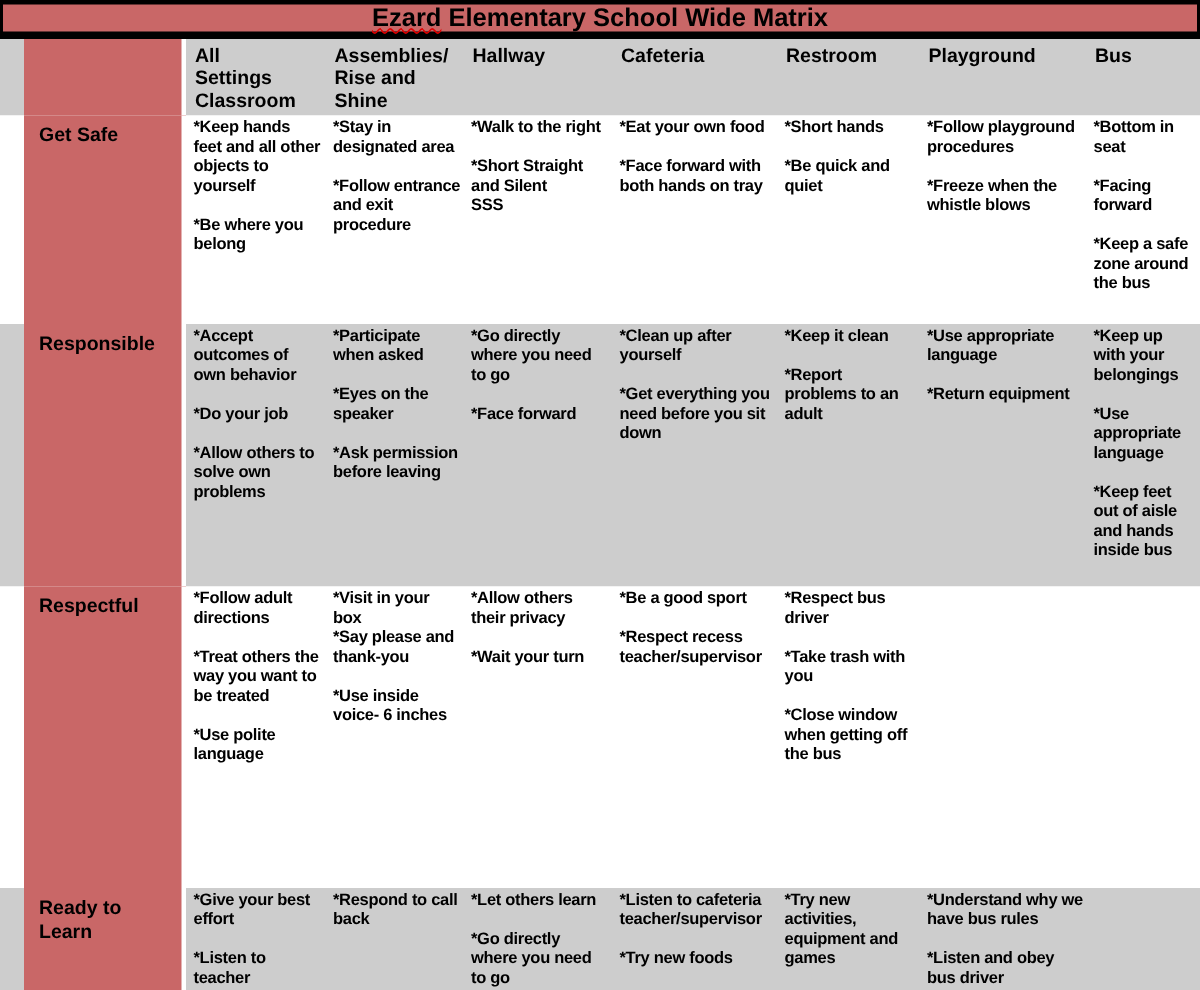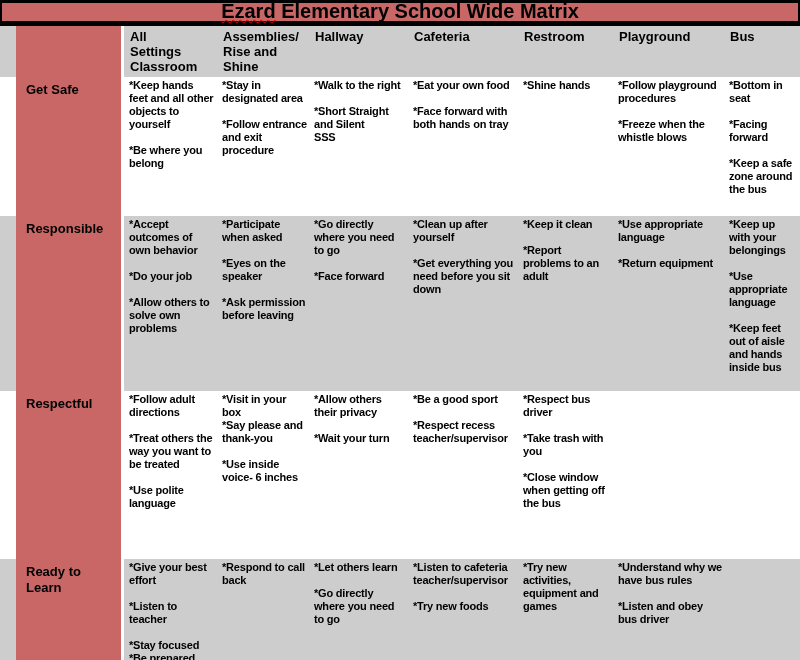--- a/index.html
+++ b/index.html
@@ -10,34 +10,34 @@
   .title-bar {
     height:26px;
     background:var(--salmon,#c96767);
     border-top:3px solid #000;
     border-bottom:5px solid #000;
     border-left:2px solid #000;
     border-right:2px solid #000;
     text-align:center;
   }
   .title-text {
-    font-size:20px; font-weight:bold; line-height:17px;
+    font-size:17px; font-weight:bold; line-height:17px;
     display:inline-block; color:#000;
   }
   .misspelled {
     text-decoration:underline wavy var(--squiggle,#e00000);
     text-decoration-thickness:1px;
     text-underline-offset:1px;
   }
 
   .trow { display:grid; grid-template-columns:108px 93px 92px 99px 110px 95px 111px 1fr; width:800px;padding-left:16px; }
   .header-row { height:51px; background:var(--gray,#cdcdcd); }
   .rh0 { height:139px; }
   .rh1 { height:175px; }
-  .rh2 { height:168px; }
+  .rh2 { height:201px; }
   .rh3 { height:105px; }
   .bg-white { background:#ffffff; }
   .bg-gray  { background:var(--gray,#cdcdcd); }
 
   .label-cell {
     background:var(--salmon,#c96767);
     border-right:3px solid #ffffff;
     font-weight:bold; font-size:13px; line-height:16px;
     padding:5px 4px 0 10px;
     overflow:hidden;
@@ -86,21 +86,21 @@
   </div>
 
   <div>
       <div class="trow rh0 bg-white">
         <div class="label-cell">Get Safe</div>
         <div class="body-cell"><p class="item">*Keep hands feet and all other objects to yourself</p><p class="item">*Be where you belong</p></div>
         <div class="body-cell"><p class="item">*Stay in designated area</p><p class="item">*Follow entrance and exit procedure</p></div>
         <div class="body-cell"><p class="item">*Walk to the right</p><p class="item">*Short Straight and Silent
 SSS</p></div>
         <div class="body-cell"><p class="item">*Eat your own food</p><p class="item">*Face forward with both hands on tray</p></div>
-        <div class="body-cell"><p class="item">*Shine hands</p></div>
+        <div class="body-cell"><p class="item">*Short hands</p><p class="item">*Be quick and quiet</p></div>
         <div class="body-cell"><p class="item">*Follow playground procedures</p><p class="item">*Freeze when the whistle blows</p></div>
         <div class="body-cell"><p class="item">*Bottom in seat</p><p class="item">*Facing forward</p><p class="item">*Keep a safe zone around the bus</p></div>
       </div>
       <div class="trow rh1 bg-gray">
         <div class="label-cell">Responsible</div>
         <div class="body-cell"><p class="item">*Accept outcomes of own behavior</p><p class="item">*Do your job</p><p class="item">*Allow others to solve own problems</p></div>
         <div class="body-cell"><p class="item">*Participate when asked</p><p class="item">*Eyes on the speaker</p><p class="item">*Ask permission before leaving</p></div>
         <div class="body-cell"><p class="item">*Go directly where you need to go</p><p class="item">*Face forward</p></div>
         <div class="body-cell"><p class="item">*Clean up after yourself</p><p class="item">*Get everything you need before you sit down</p></div>
         <div class="body-cell"><p class="item">*Keep it clean</p><p class="item">*Report problems to an adult</p></div>

